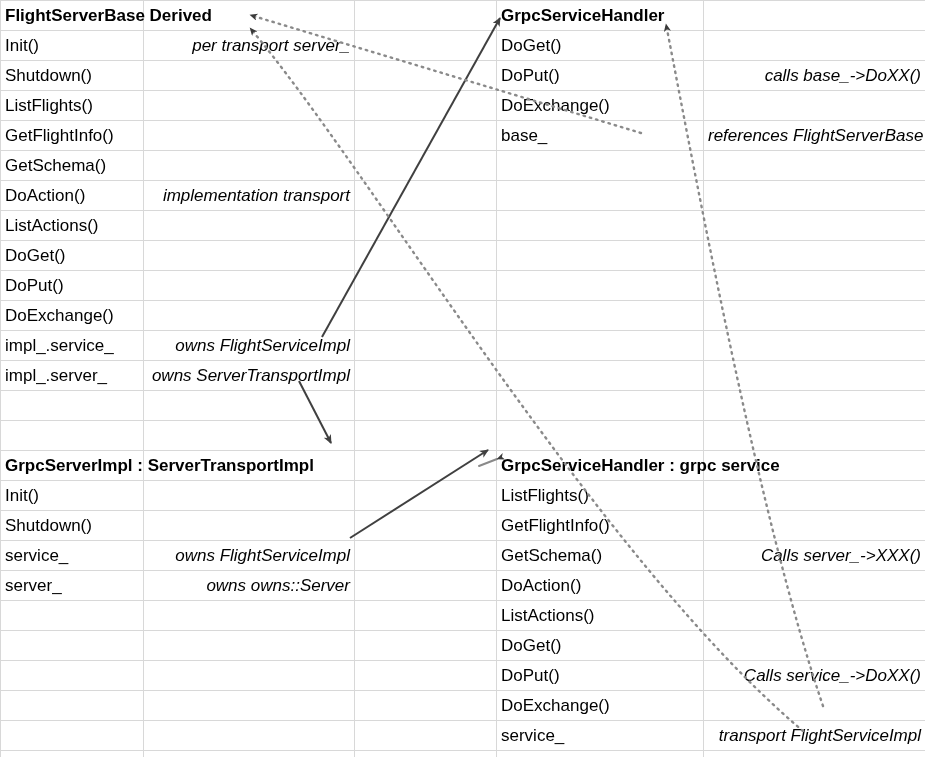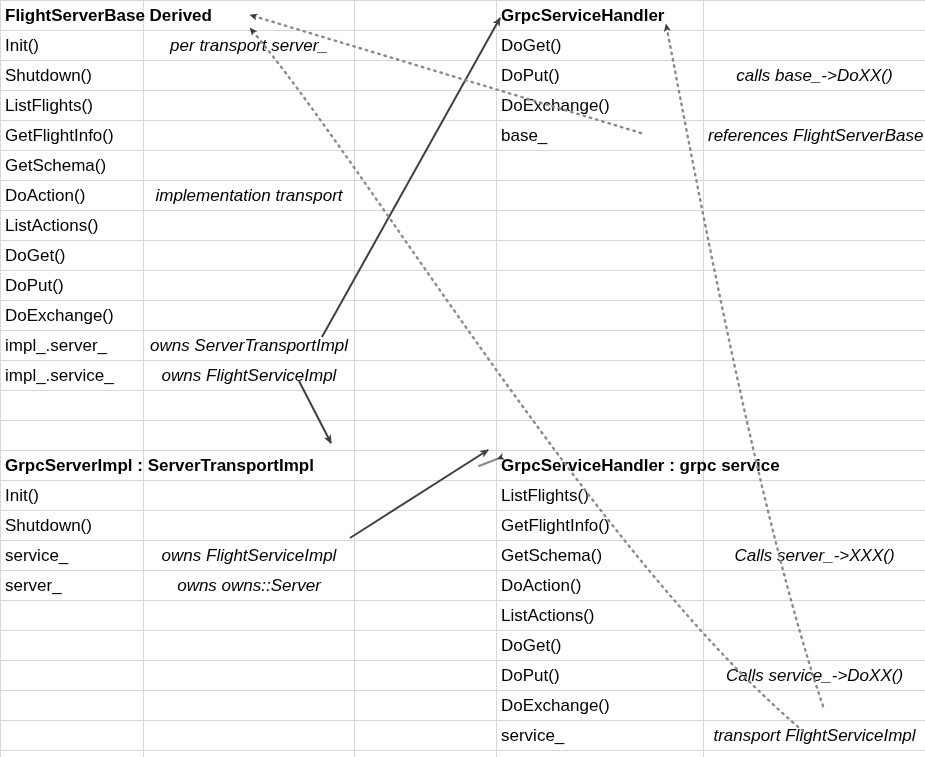--- a/index.html
+++ b/index.html
@@ -34,21 +34,21 @@
     overflow: visible;
   }
   
   col.c0 { width: 143px; }
   col.c1 { width: 211px; }
   col.c2 { width: 142px; }
   col.c3 { width: 207px; }
   col.c4 { width: 222px; }
 
   td.name  { text-align: left; }
-  td.note  { text-align: center; font-style: italic; }
+  td.note  { text-align: right; font-style: italic; }
   td.title {
     text-align: left;
     font-weight: bold;
     font-size: 18px;
     border-left: 1px solid #d8d8d8;
     border-right: 0;
   }
   td.title-cont {
     border-left: 0;
   }
@@ -157,30 +157,30 @@
 
   <tr>
     <td class="name">DoExchange()</td>
     <td class="blank"></td>
     <td class="blank"></td>
     <td class="blank"></td>
     <td class="blank"></td>
   </tr>
 
   <tr>
+    <td class="name">impl_.service_</td>
+    <td class="note">owns FlightServiceImpl</td>
+    <td class="blank"></td>
+    <td class="blank"></td>
+    <td class="blank"></td>
+  </tr>
+
+  <tr>
     <td class="name">impl_.server_</td>
     <td class="note">owns ServerTransportImpl</td>
-    <td class="blank"></td>
-    <td class="blank"></td>
-    <td class="blank"></td>
-  </tr>
-
-  <tr>
-    <td class="name">impl_.service_</td>
-    <td class="note">owns FlightServiceImpl</td>
     <td class="blank"></td>
     <td class="blank"></td>
     <td class="blank"></td>
   </tr>
 
   <tr>
     <td class="blank"></td>
     <td class="blank"></td>
     <td class="blank"></td>
     <td class="blank"></td>

